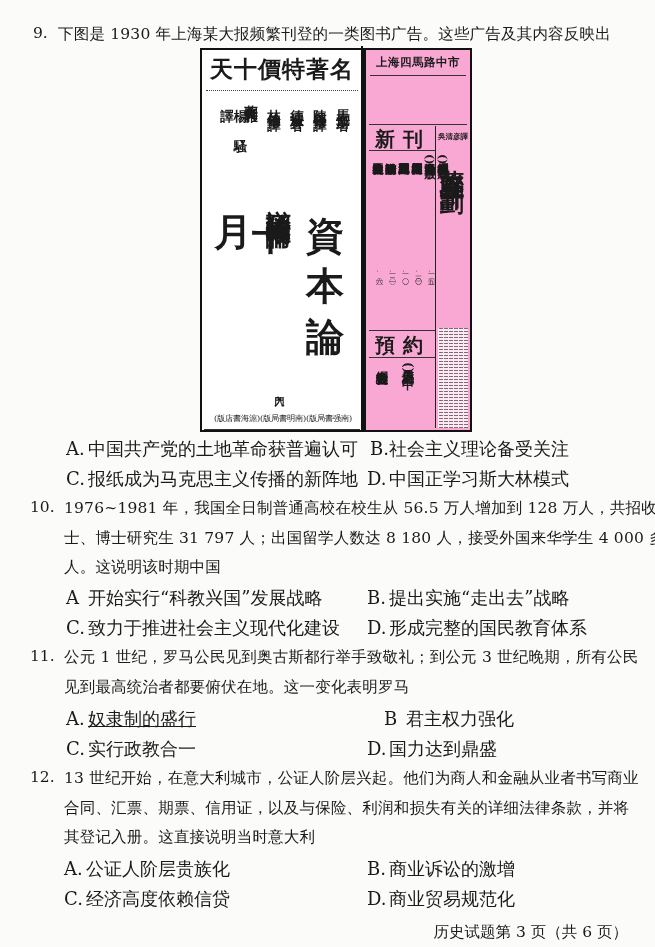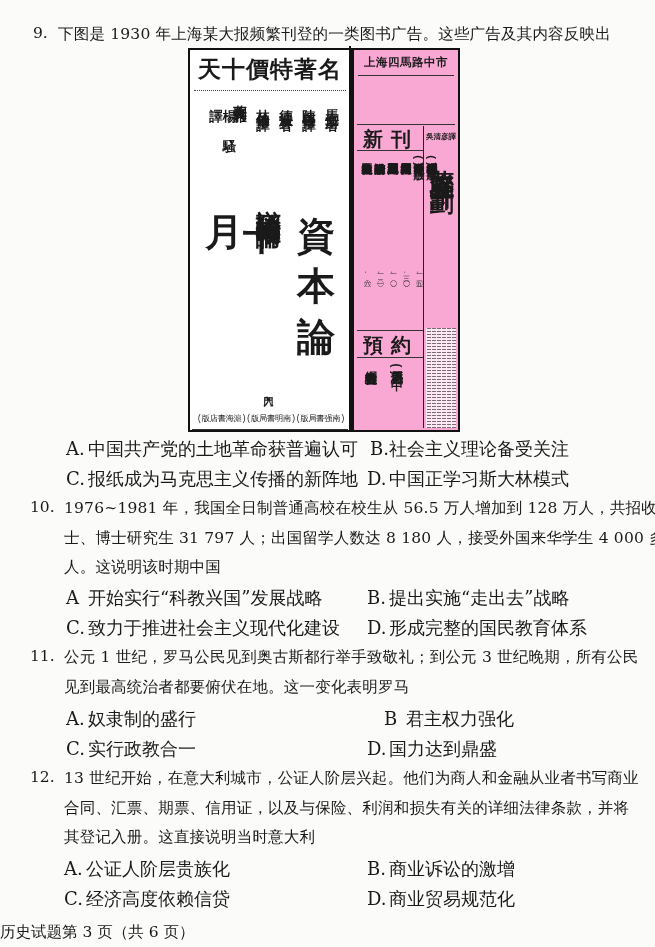--- a/index.html
+++ b/index.html
@@ -6,21 +6,21 @@
   body {
     width: 655px; height: 947px; background: #fbfbfa; position: relative; overflow: hidden;
     font-family: "DejaVu Serif", "Liberation Serif", serif; color: #1a1a1a;
   }
   .line { position: absolute; font-size: 15.5px; white-space: nowrap; letter-spacing: 0.2px; }
   .qnum { position: absolute; font-size: 15.5px; }
   .opt { position: absolute; font-size: 18px; white-space: nowrap; }
   .opt .lbl { display: inline-block; width: 22px; }
 
   
-  .ad { position: absolute; left: 186px; top: 46px; width: 275px; height: 384px; font-family: Liberation Mono, monospace; }
+  .ad { position: absolute; left: 198px; top: 46px; width: 275px; height: 384px; }
   .ad-left { position: absolute; left: 2px; top: 2px; width: 160px; height: 380px; border: 2px solid #111; background: #fff; }
   .ad-right { position: absolute; left: 166px; top: 2px; width: 104px; height: 380px; border: 2px solid #111; background: #f9a8d4; }
   .ad-divider { position: absolute; left: 163px; top: 0; width: 2px; height: 384px; background: #111; }
 
   .ad-title { position: absolute; left: 6px; top: 4px; width: 148px; text-align: center; font-size: 23px; font-weight: bold; letter-spacing: 1px; }
   .ad-title-rule { position: absolute; left: 4px; top: 40px; width: 152px; border-top: 1px dotted #444; }
   .vcol { position: absolute; writing-mode: vertical-rl; font-size: 13.5px; font-weight: bold; line-height: 1; letter-spacing: 3px; }
   .vbig { position: absolute; writing-mode: vertical-rl; font-size: 38px; font-weight: 900; line-height: 1; }
   .vmid { position: absolute; writing-mode: vertical-rl; font-size: 25px; font-weight: 900; line-height: 1; letter-spacing: 2px; }
   .vsmall { position: absolute; writing-mode: vertical-rl; font-size: 10px; font-weight: bold; line-height: 1; }
@@ -41,21 +41,21 @@
   .r-prices .col { writing-mode: vertical-rl; width: 11px; line-height: 1; }
   .r-pretitle { position: absolute; left: 6px; top: 282px; width: 62px; text-align: center; font-size: 20px; font-weight: 900; letter-spacing: 8px; }
   .r-pre-books { position: absolute; left: 10px; top: 312px; height: 66px; display: flex; flex-direction: row-reverse; gap: 14px; }
   .r-pre-books .col { writing-mode: vertical-rl; font-size: 12px; font-weight: bold; line-height: 1; letter-spacing: 0; }
   .r-sulian-tag { position: absolute; left: 72px; top: 82px; width: 30px; text-align: center; font-size: 7.5px; font-weight: bold; }
   .r-sulian { position: absolute; left: 74px; top: 100px; writing-mode: vertical-rl; font-size: 24px; font-weight: 900; line-height: 1; letter-spacing: 4px; }
   .r-smalltext { position: absolute; left: 72px; top: 278px; width: 30px; height: 100px; background:
       repeating-linear-gradient(90deg, #fff 0 1px, transparent 1px 5px),
       repeating-linear-gradient(0deg, #555 0 1px, #fff 1px 3px); opacity: 0.75; }
 
-  .footer { position: absolute; left: 0; width: 628px; top: 922px; text-align: left; font-size: 15.5px; }
+  .footer { position: absolute; left: 0; width: 628px; top: 922px; text-align: right; font-size: 15.5px; }
 </style>
 </head>
 <body>
 
 <div class="qnum" style="left:33px; top:24px;">9.</div>
 <div class="line" style="left:58px; top:24px;">下图是 1930 年上海某大报频繁刊登的一类图书广告。这些广告及其内容反映出</div>
 
 <div class="ad">
   <div class="ad-left">
     <div class="ad-title">天十價特著名</div>
@@ -131,21 +131,21 @@
 
 <div class="opt" style="left:66px; top:586px;"><span class="lbl">A</span><span>开始实行“科教兴国”发展战略</span></div>
 <div class="opt" style="left:367px; top:586px;"><span class="lbl">B.</span><span>提出实施“走出去”战略</span></div>
 <div class="opt" style="left:66px; top:616px;"><span class="lbl">C.</span><span>致力于推进社会主义现代化建设</span></div>
 <div class="opt" style="left:367px; top:616px;"><span class="lbl">D.</span><span>形成完整的国民教育体系</span></div>
 
 <div class="qnum" style="left:30px; top:647px;">11.</div>
 <div class="line" style="left:64px; top:647px;">公元 1 世纪，罗马公民见到奥古斯都行举手致敬礼；到公元 3 世纪晚期，所有公民</div>
 <div class="line" style="left:64px; top:677px;">见到最高统治者都要俯伏在地。这一变化表明罗马</div>
 
-<div class="opt" style="left:66px; top:707px;"><span class="lbl">A.</span><span>奴隶制的盛行</span></div>
+<div class="opt" style="left:66px; top:707px;text-decoration:underline;"><span class="lbl">A.</span><span>奴隶制的盛行</span></div>
 <div class="opt" style="left:384px; top:707px;"><span class="lbl">B</span><span>君主权力强化</span></div>
 <div class="opt" style="left:66px; top:737px;"><span class="lbl">C.</span><span>实行政教合一</span></div>
 <div class="opt" style="left:367px; top:737px;"><span class="lbl">D.</span><span>国力达到鼎盛</span></div>
 
 <div class="qnum" style="left:30px; top:768px;">12.</div>
 <div class="line" style="left:64px; top:768px;">13 世纪开始，在意大利城市，公证人阶层兴起。他们为商人和金融从业者书写商业</div>
 <div class="line" style="left:64px; top:798px;">合同、汇票、期票、信用证，以及与保险、利润和损失有关的详细法律条款，并将</div>
 <div class="line" style="left:64px; top:827px;">其登记入册。这直接说明当时意大利</div>
 
 <div class="opt" style="left:64px; top:857px;"><span class="lbl">A.</span><span>公证人阶层贵族化</span></div>

